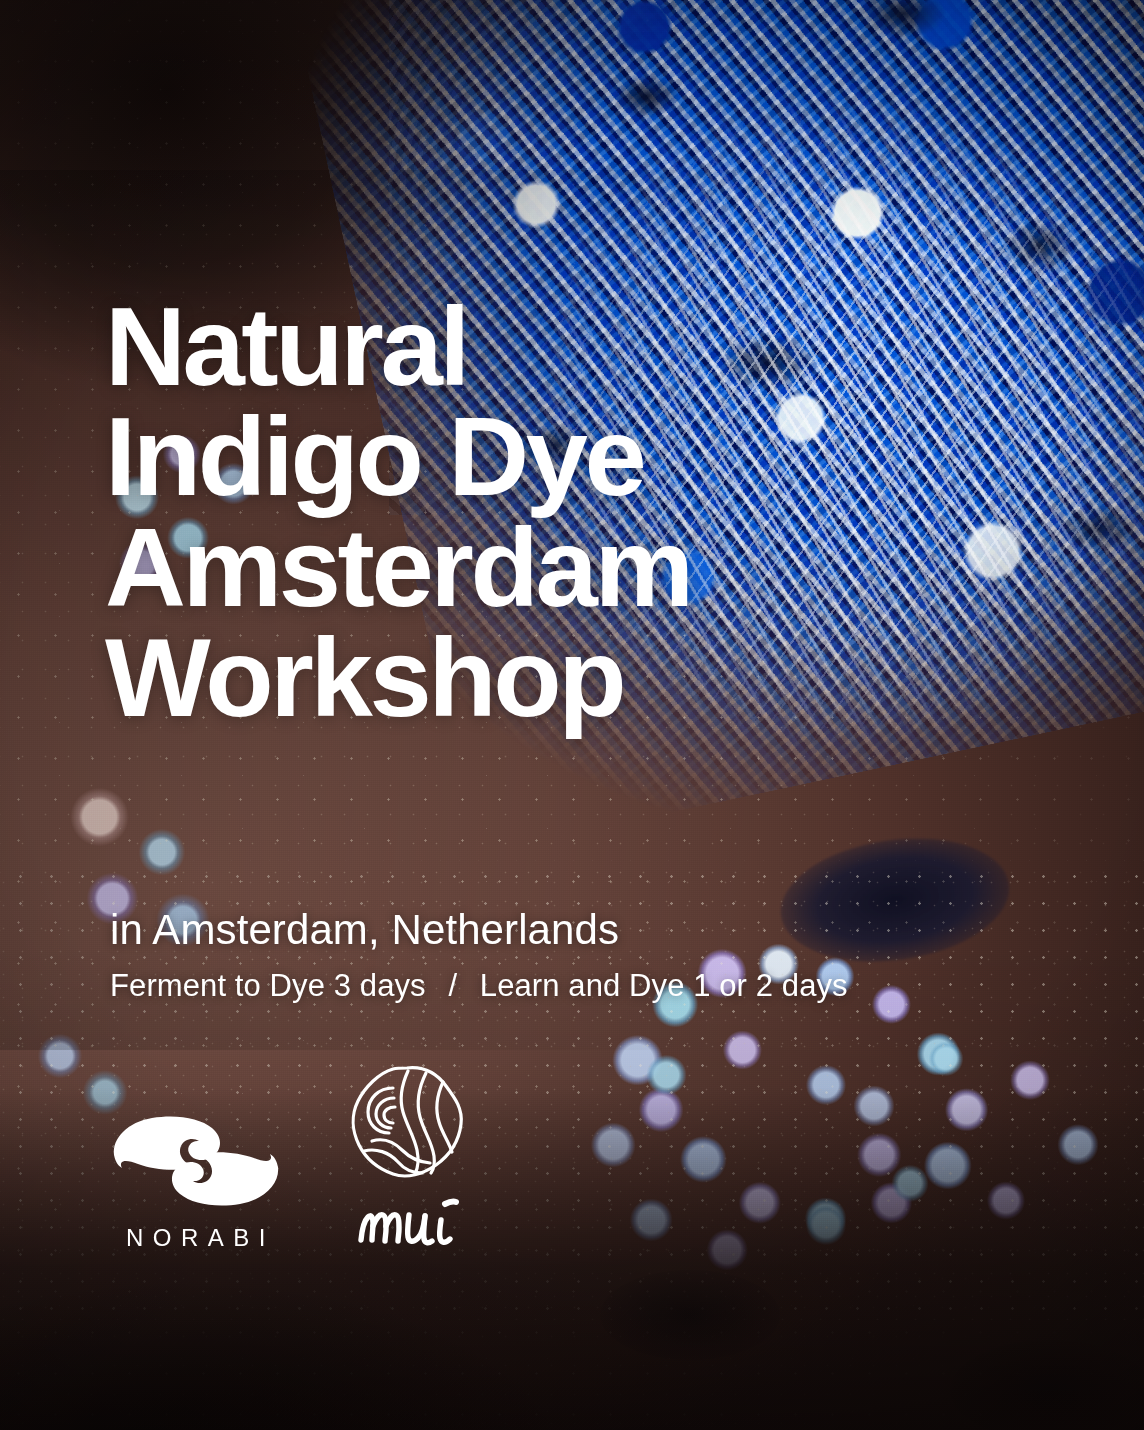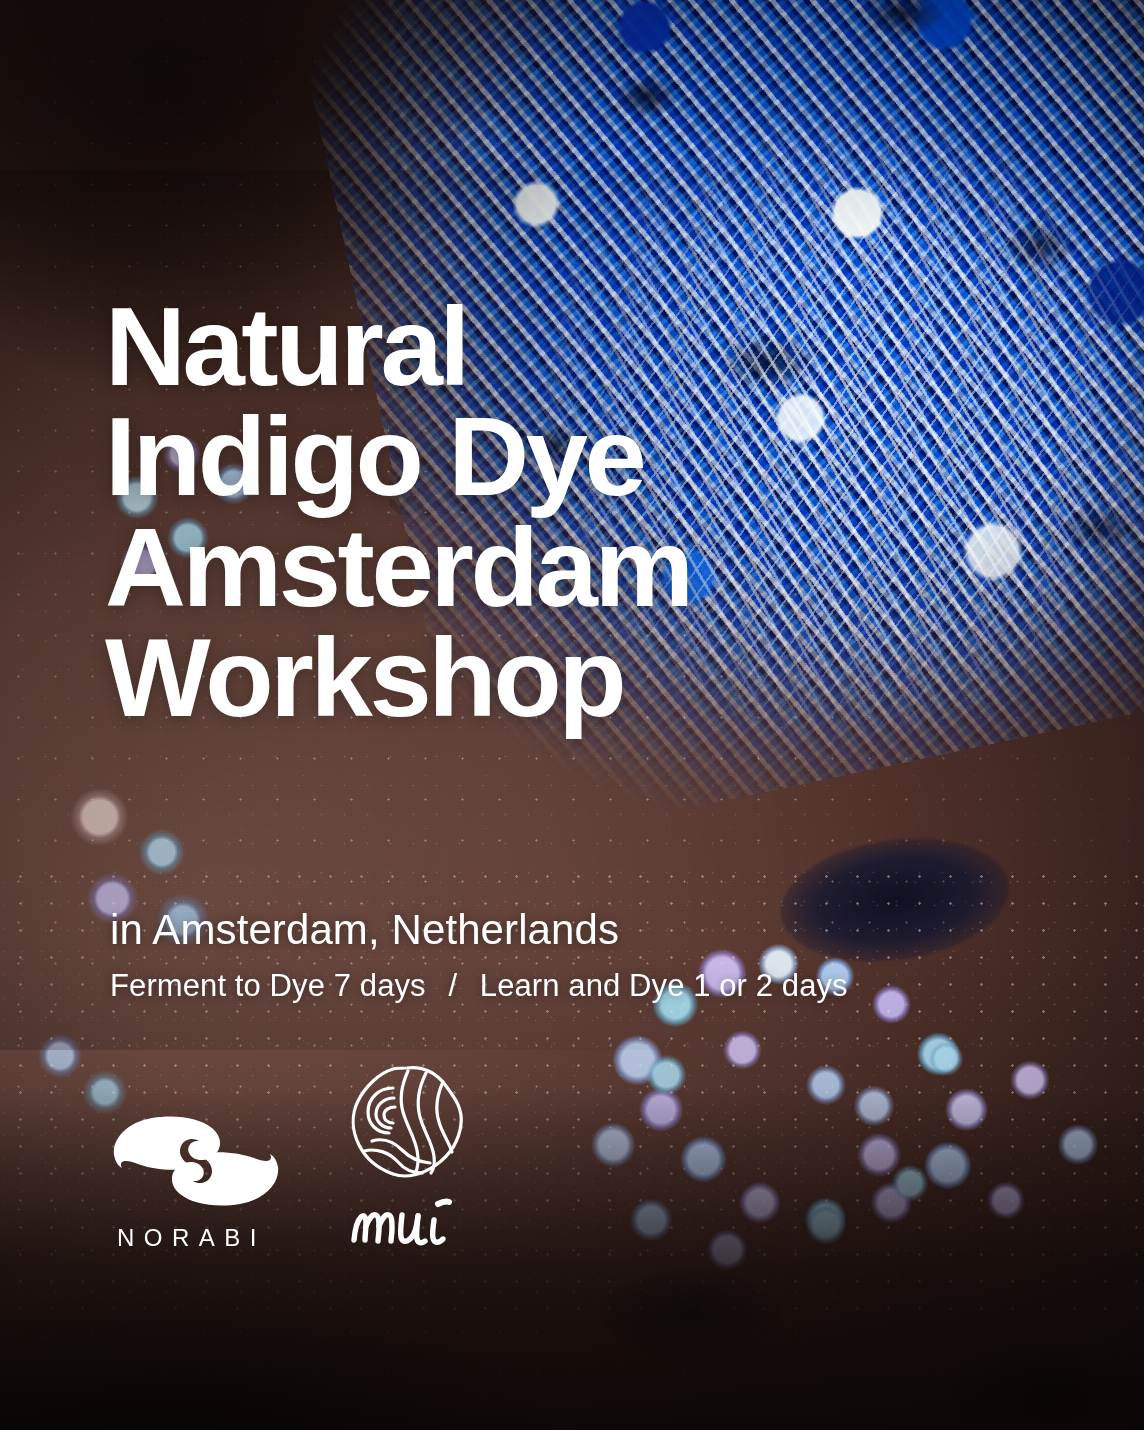--- a/index.html
+++ b/index.html
@@ -268,21 +268,21 @@
   .meta2{
     position:absolute;left:110px;top:968px;
     color:#fff;font-size:31px;font-weight:400;letter-spacing:.1px;
     text-shadow:0 1px 10px rgba(0,0,0,.42);
     white-space:nowrap;
   }
   .meta2 .sep{padding:0 14px;}
 
   
   .logos{position:absolute;left:108px;top:1062px;display:flex;align-items:flex-end;gap:62px;}
-  .logo{display:flex;flex-direction:column;}
+  .logo{display:flex;flex-direction:column;align-items:center;}
   .logo-mark{display:block;}
   .logo-word{
     margin-top:12px;color:#fff;line-height:1;
   }
   .word-norabi{
     font-size:24px;font-weight:300;letter-spacing:9.5px;
     padding-left:9px;
   }
   .word-mui{font-size:0;}
 </style>
@@ -327,21 +327,21 @@
     <div class="headline">
       <span class="hl">Natural</span>
       <span class="hl">Indigo Dye</span>
       <span class="hl">Amsterdam</span>
       <span class="hl">Workshop</span>
     </div>
 
     <div class="meta">in Amsterdam, Netherlands</div>
 
     <div class="meta2">
-      <span>Ferment to Dye 7 days</span>
+      <span>Ferment to Dye 3 days</span>
       <span class="sep">/</span>
       <span>Learn and Dye 1 or 2 days</span>
     </div>
 
     <div class="logos">
 
       <div class="logo">
         <svg class="logo-mark" width="176" height="106" viewBox="0 0 176 106" fill="none">
 
           <path d="M6 47 C4 30 20 14 44 10 C68 6 92 10 104 20

